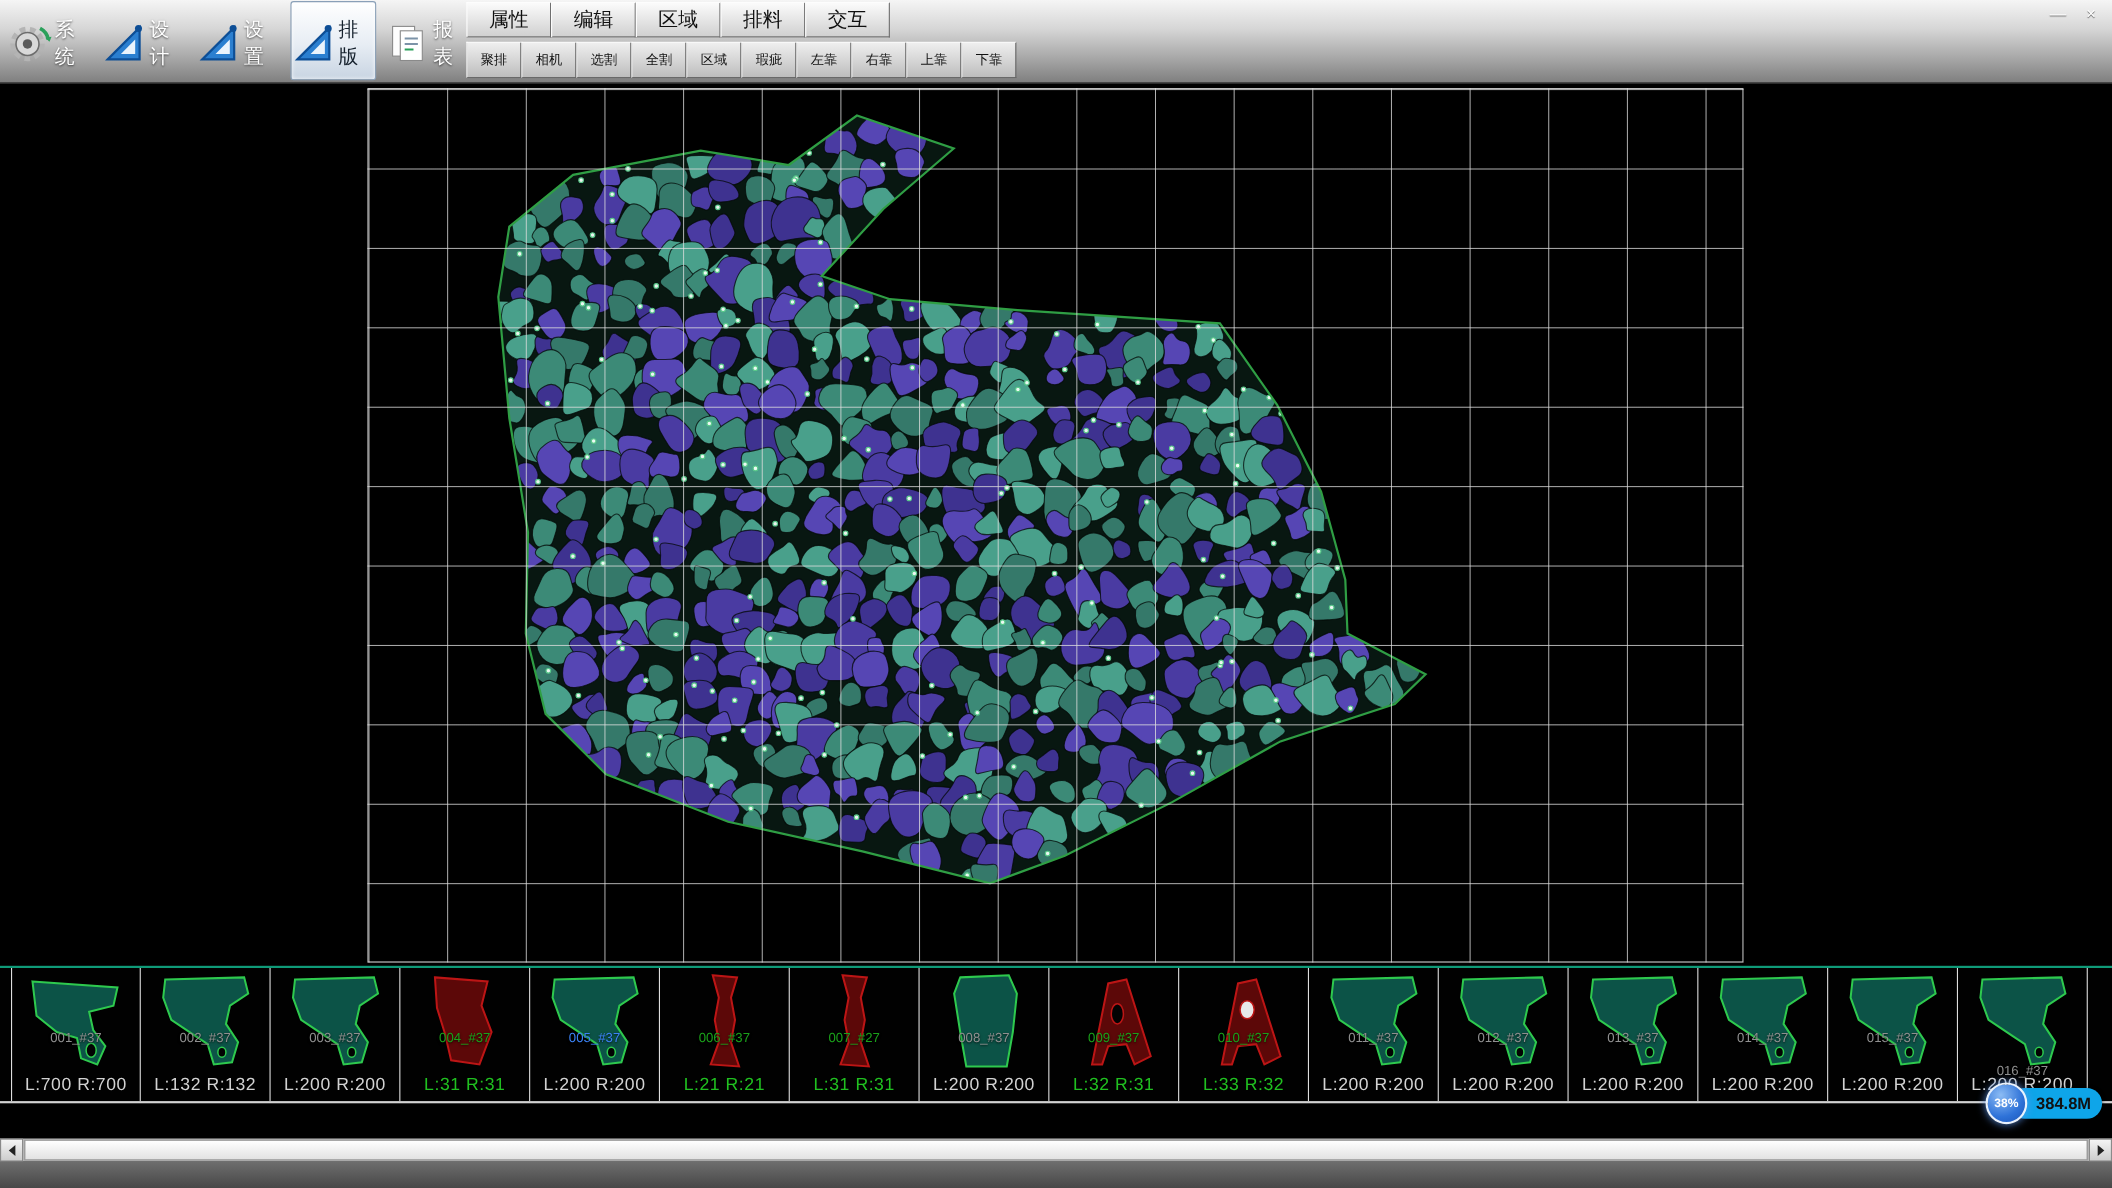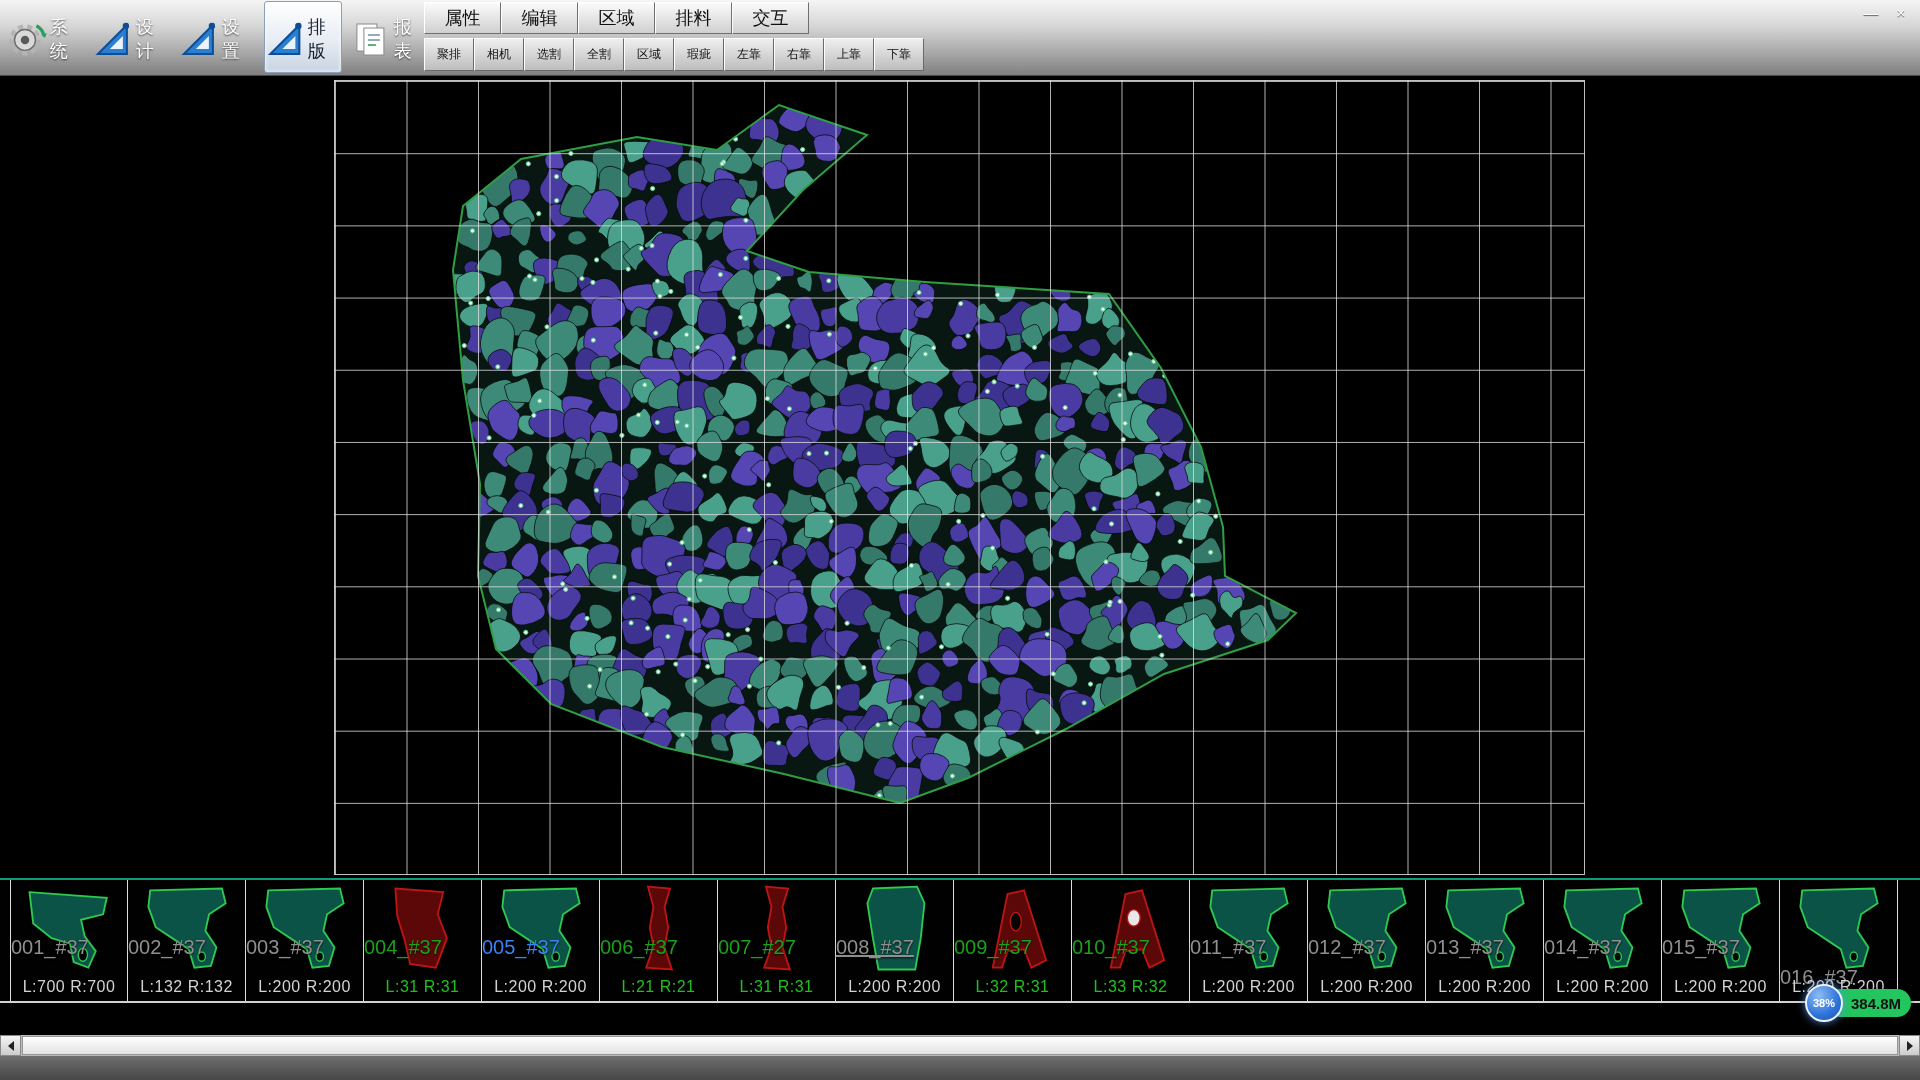--- a/index.html
+++ b/index.html
@@ -45,28 +45,28 @@
     background-size:71.5px 72.2px}
 
   
   .strip{position:absolute;top:878px;left:0;width:1920px;height:125px;background:#010101;
     border-top:2px solid #0f9a78;border-bottom:2px solid #d2d2d2;
     display:flex;padding-left:10px;overflow:hidden;z-index:4}
   .cell{position:relative;width:118px;height:100%;flex:0 0 auto;
     border-right:1px solid #dedede;cursor:pointer}
   .cell:first-child{border-left:1px solid #dedede}
   .cell svg{position:absolute;top:3px;left:9px}
-  .pname{position:absolute;top:56px;width:100%;text-align:left;font-size:20px;
+  .pname{position:absolute;top:56px;width:100%;text-align:center;font-size:12px;
     text-shadow:0 1px 2px rgba(0,0,0,.8)}
   .pcounts{position:absolute;bottom:5px;width:100%;text-align:center;font-size:16px;
     letter-spacing:.5px}
 
   
   .notif{position:absolute;left:1805px;top:984px;width:110px;height:38px;z-index:9}
-  .pill{position:absolute;left:22px;top:5px;width:84px;height:28px;background:#22c55e;
+  .pill{position:absolute;left:22px;top:5px;width:84px;height:28px;background:#0ea5e9;
     border-radius:14px;box-shadow:0 1px 4px rgba(0,0,0,.55);
     display:flex;align-items:center;justify-content:flex-end;padding-right:10px;
     font-size:15px;font-weight:bold;color:#111}
   .pcircle{position:absolute;left:0;top:0;width:38px;height:38px;border-radius:50%;
     background:radial-gradient(circle at 35% 28%,#8cbcf4,#2e72d8 60%,#1a53b6);
     border:2px solid #e9f2fd;box-shadow:0 0 8px rgba(90,150,240,.9);
     display:flex;align-items:center;justify-content:center;
     color:#fff;font-size:11px;font-weight:bold;cursor:pointer}
 
   
@@ -895,21 +895,21 @@
       <svg width="100" height="92" viewBox="0 0 100 100">
         <path d="M38,4 L62,6 L56,26 L60,48 L56,70 L64,94 L36,92 L44,70 L40,48 L44,26 Z" fill="#5c0808" stroke="#bc1515" stroke-width="2"></path>
       </svg>
       <div class="pname" style="color: rgb(26, 161, 26);">007_#27</div>
       <div class="pcounts" style="color: rgb(32, 192, 32);">L:31 R:31</div>
     </div>
     <div class="cell">
       <svg width="100" height="92" viewBox="0 0 100 100">
         <path d="M26,6 L74,4 L82,22 L78,60 L72,94 L32,94 L26,60 L20,22 Z" fill="#0c5347" stroke="#2ec94e" stroke-width="2"></path>
       </svg>
-      <div class="pname" style="color: rgb(143, 143, 143); text-decoration: underline;">008_#37</div>
+      <div class="pname" style="color: rgb(143, 143, 143);">008_#37</div>
       <div class="pcounts" style="color: rgb(210, 210, 210);">L:200 R:200</div>
     </div>
     <div class="cell">
       <svg width="100" height="92" viewBox="0 0 100 100">
         <path d="M28,92 L44,12 L62,8 L86,84 L70,92 L62,72 L44,74 L38,92 Z" fill="#5c0808" stroke="#bc1515" stroke-width="2"></path>
         <ellipse cx="53" cy="42" rx="6" ry="10" fill="#030303" stroke="#bc1515" stroke-width="1.5"></ellipse>
       </svg>
       <div class="pname" style="color: rgb(26, 161, 26);">009_#37</div>
       <div class="pcounts" style="color: rgb(32, 192, 32);">L:32 R:31</div>
     </div>

